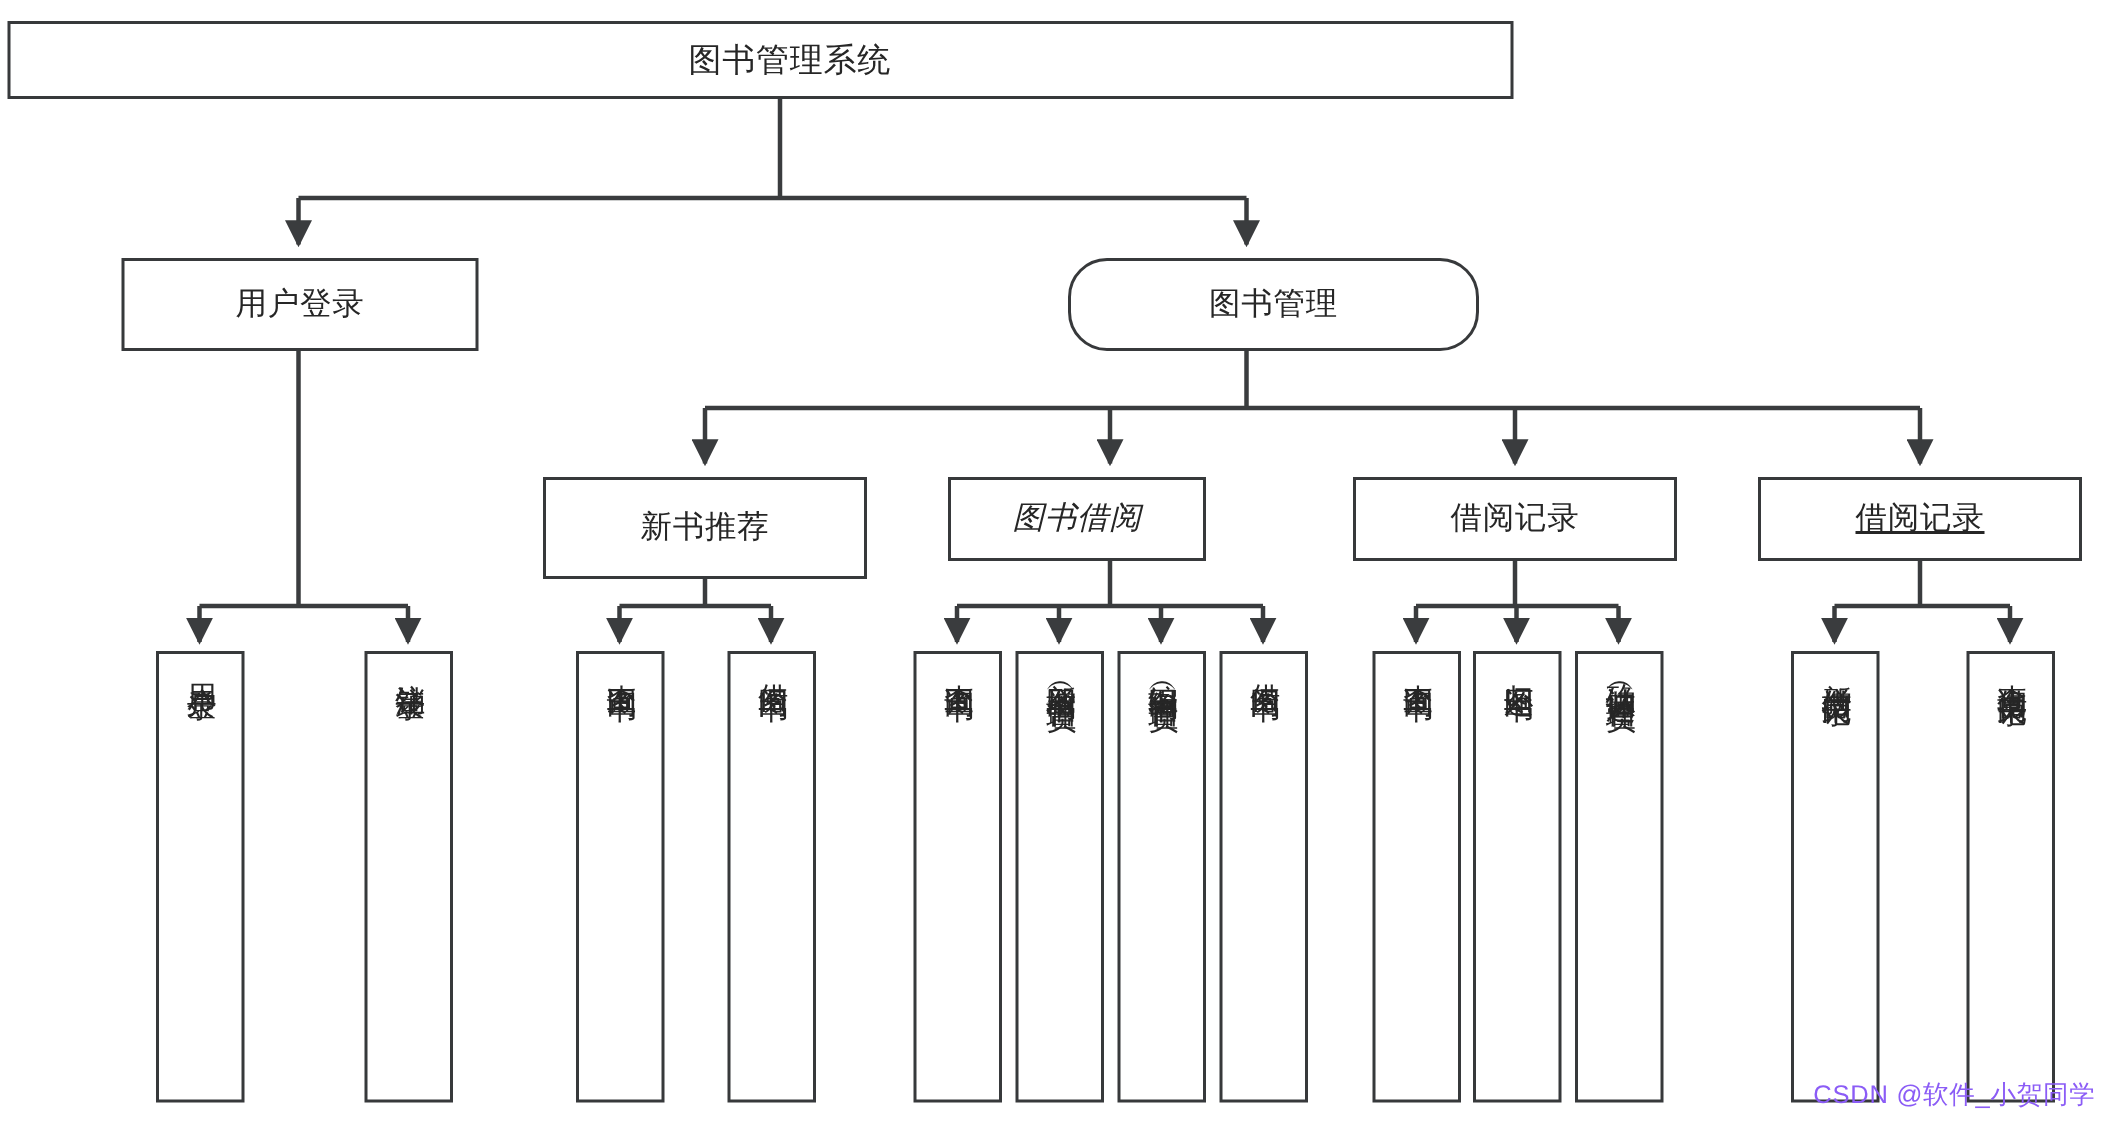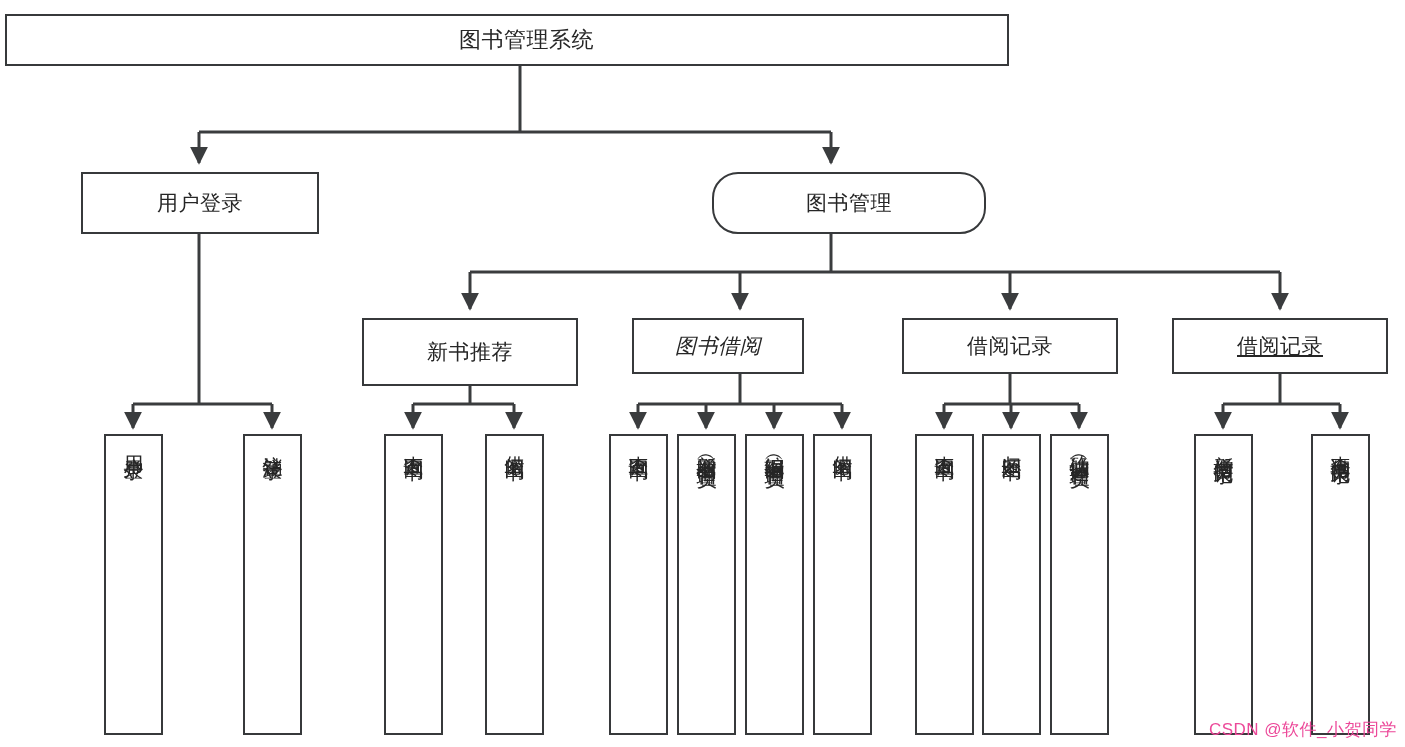--- a/index.html
+++ b/index.html
@@ -59,21 +59,21 @@
     letter-spacing: 2px;
   }
   .node.root {
     font-size: 22px;
   }
   #watermark {
     position: absolute;
     right: 8px;
     bottom: 6px;
     font-size: 17px;
-    color: #ec4899;
+    color: #8b5cf6;
     letter-spacing: 0.5px;
     white-space: nowrap;
     user-select: none;
   }
 </style>
 </head>
 <body>
 
 <div id="canvas">
 

